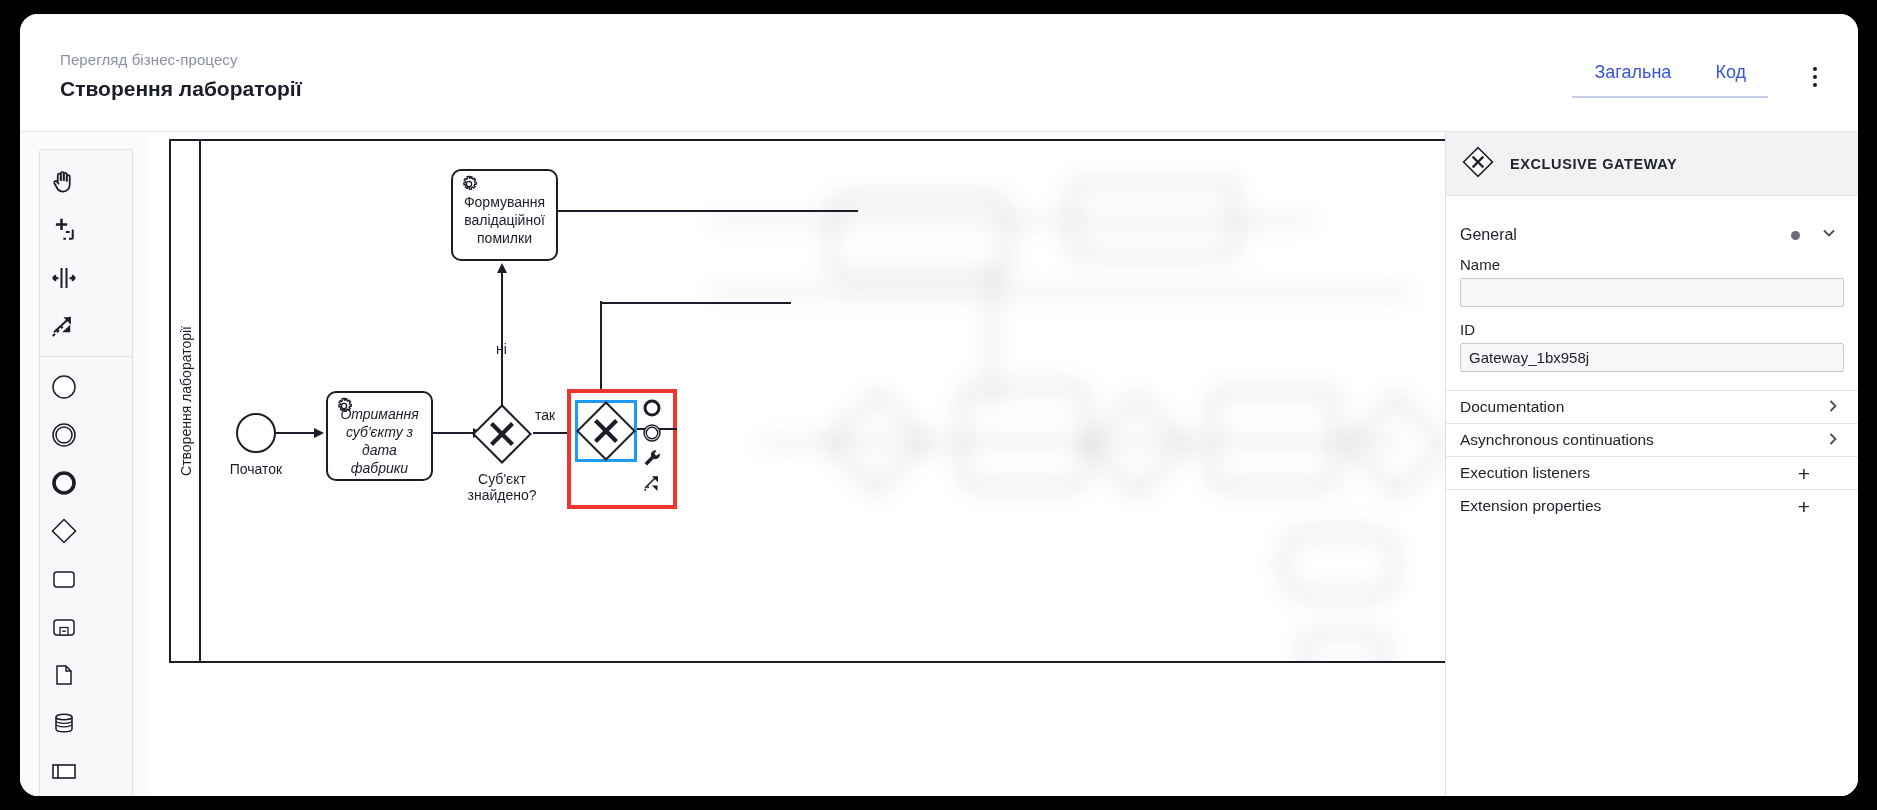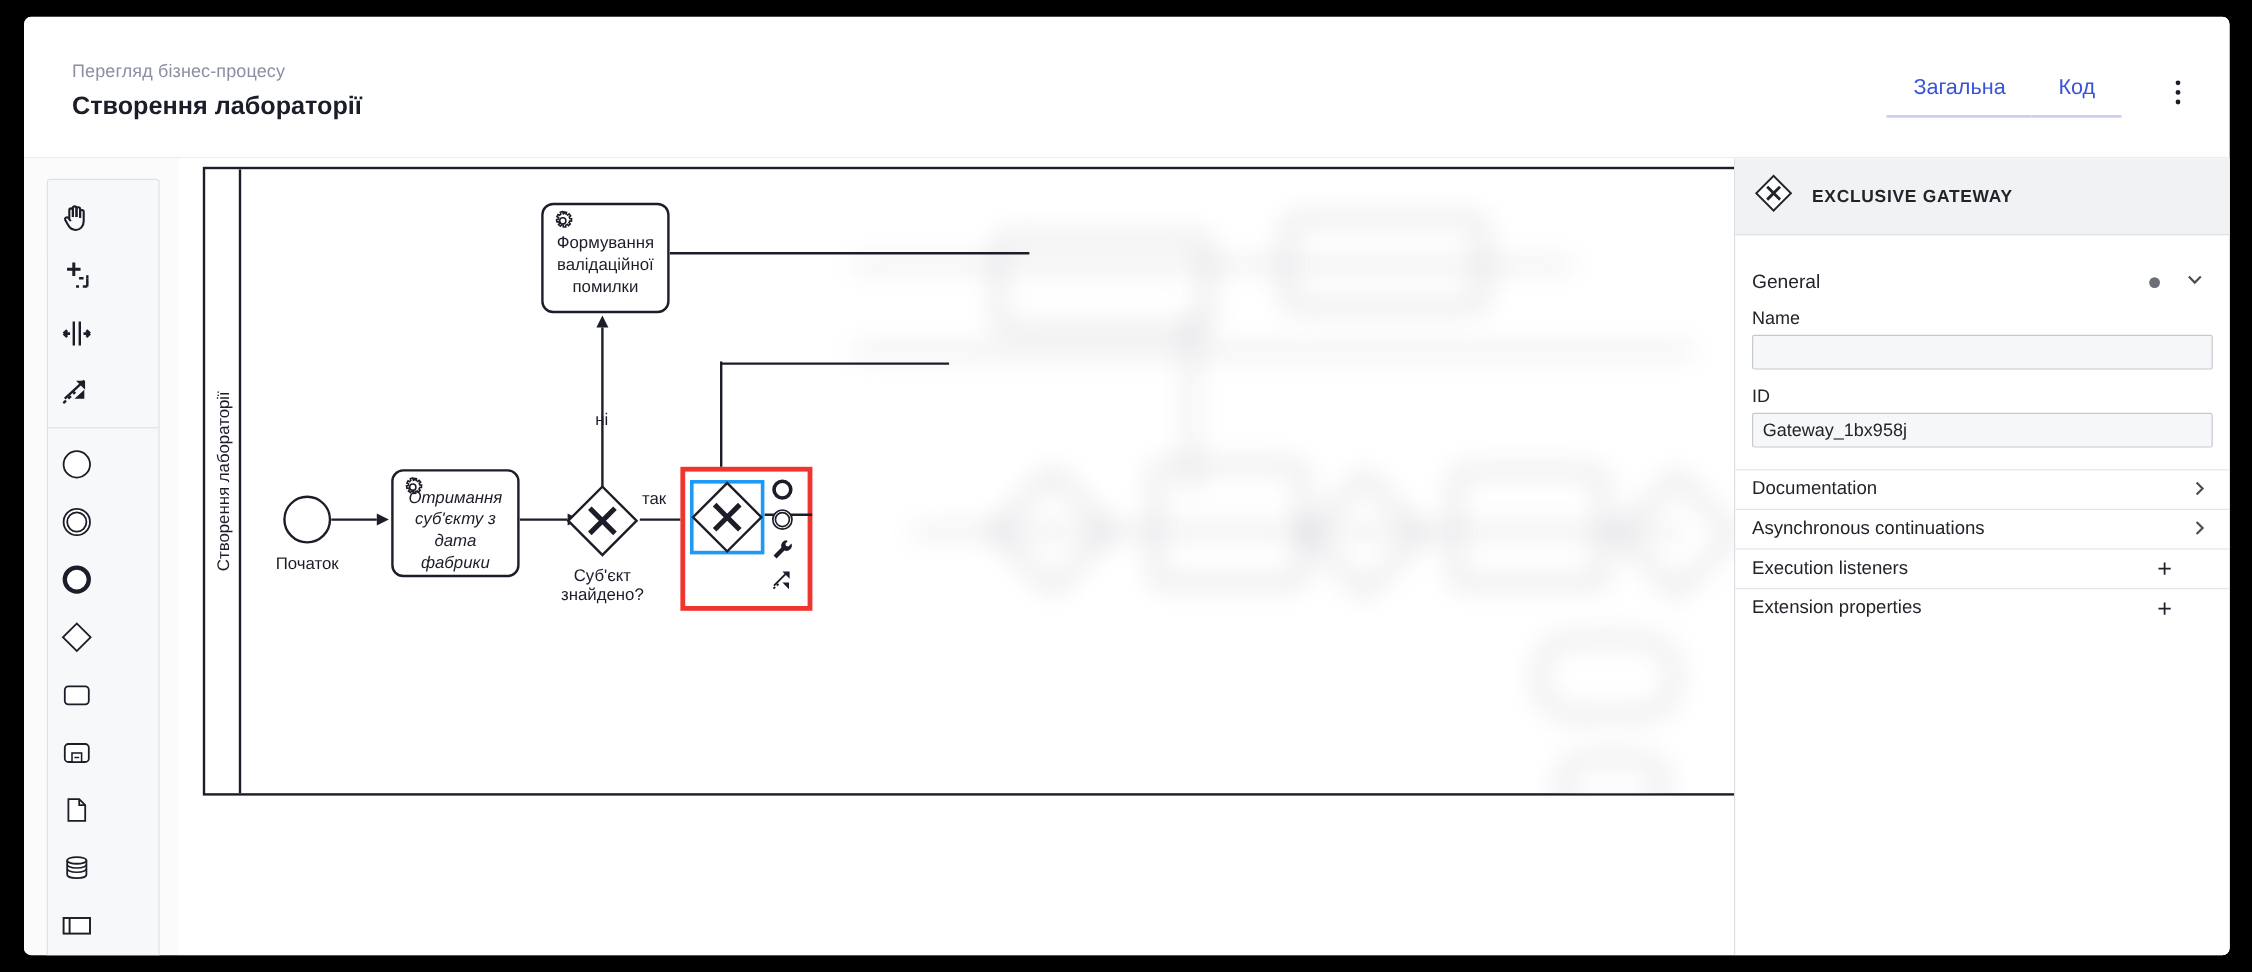--- a/index.html
+++ b/index.html
@@ -14,21 +14,21 @@
     overflow: hidden;
   }
 
   #app-window {
     position: absolute;
     left: 20px;
     top: 14px;
     width: 1838px;
     height: 782px;
     background: #ffffff;
-    border-radius: 6px;
+    border-radius: 18px;
     overflow: hidden;
     box-shadow: 0 2px 10px rgba(0,0,0,0.25);
   }
 
   
   #header {
     position: absolute;
     left: 0; top: 0;
     width: 100%;
     height: 118px;

